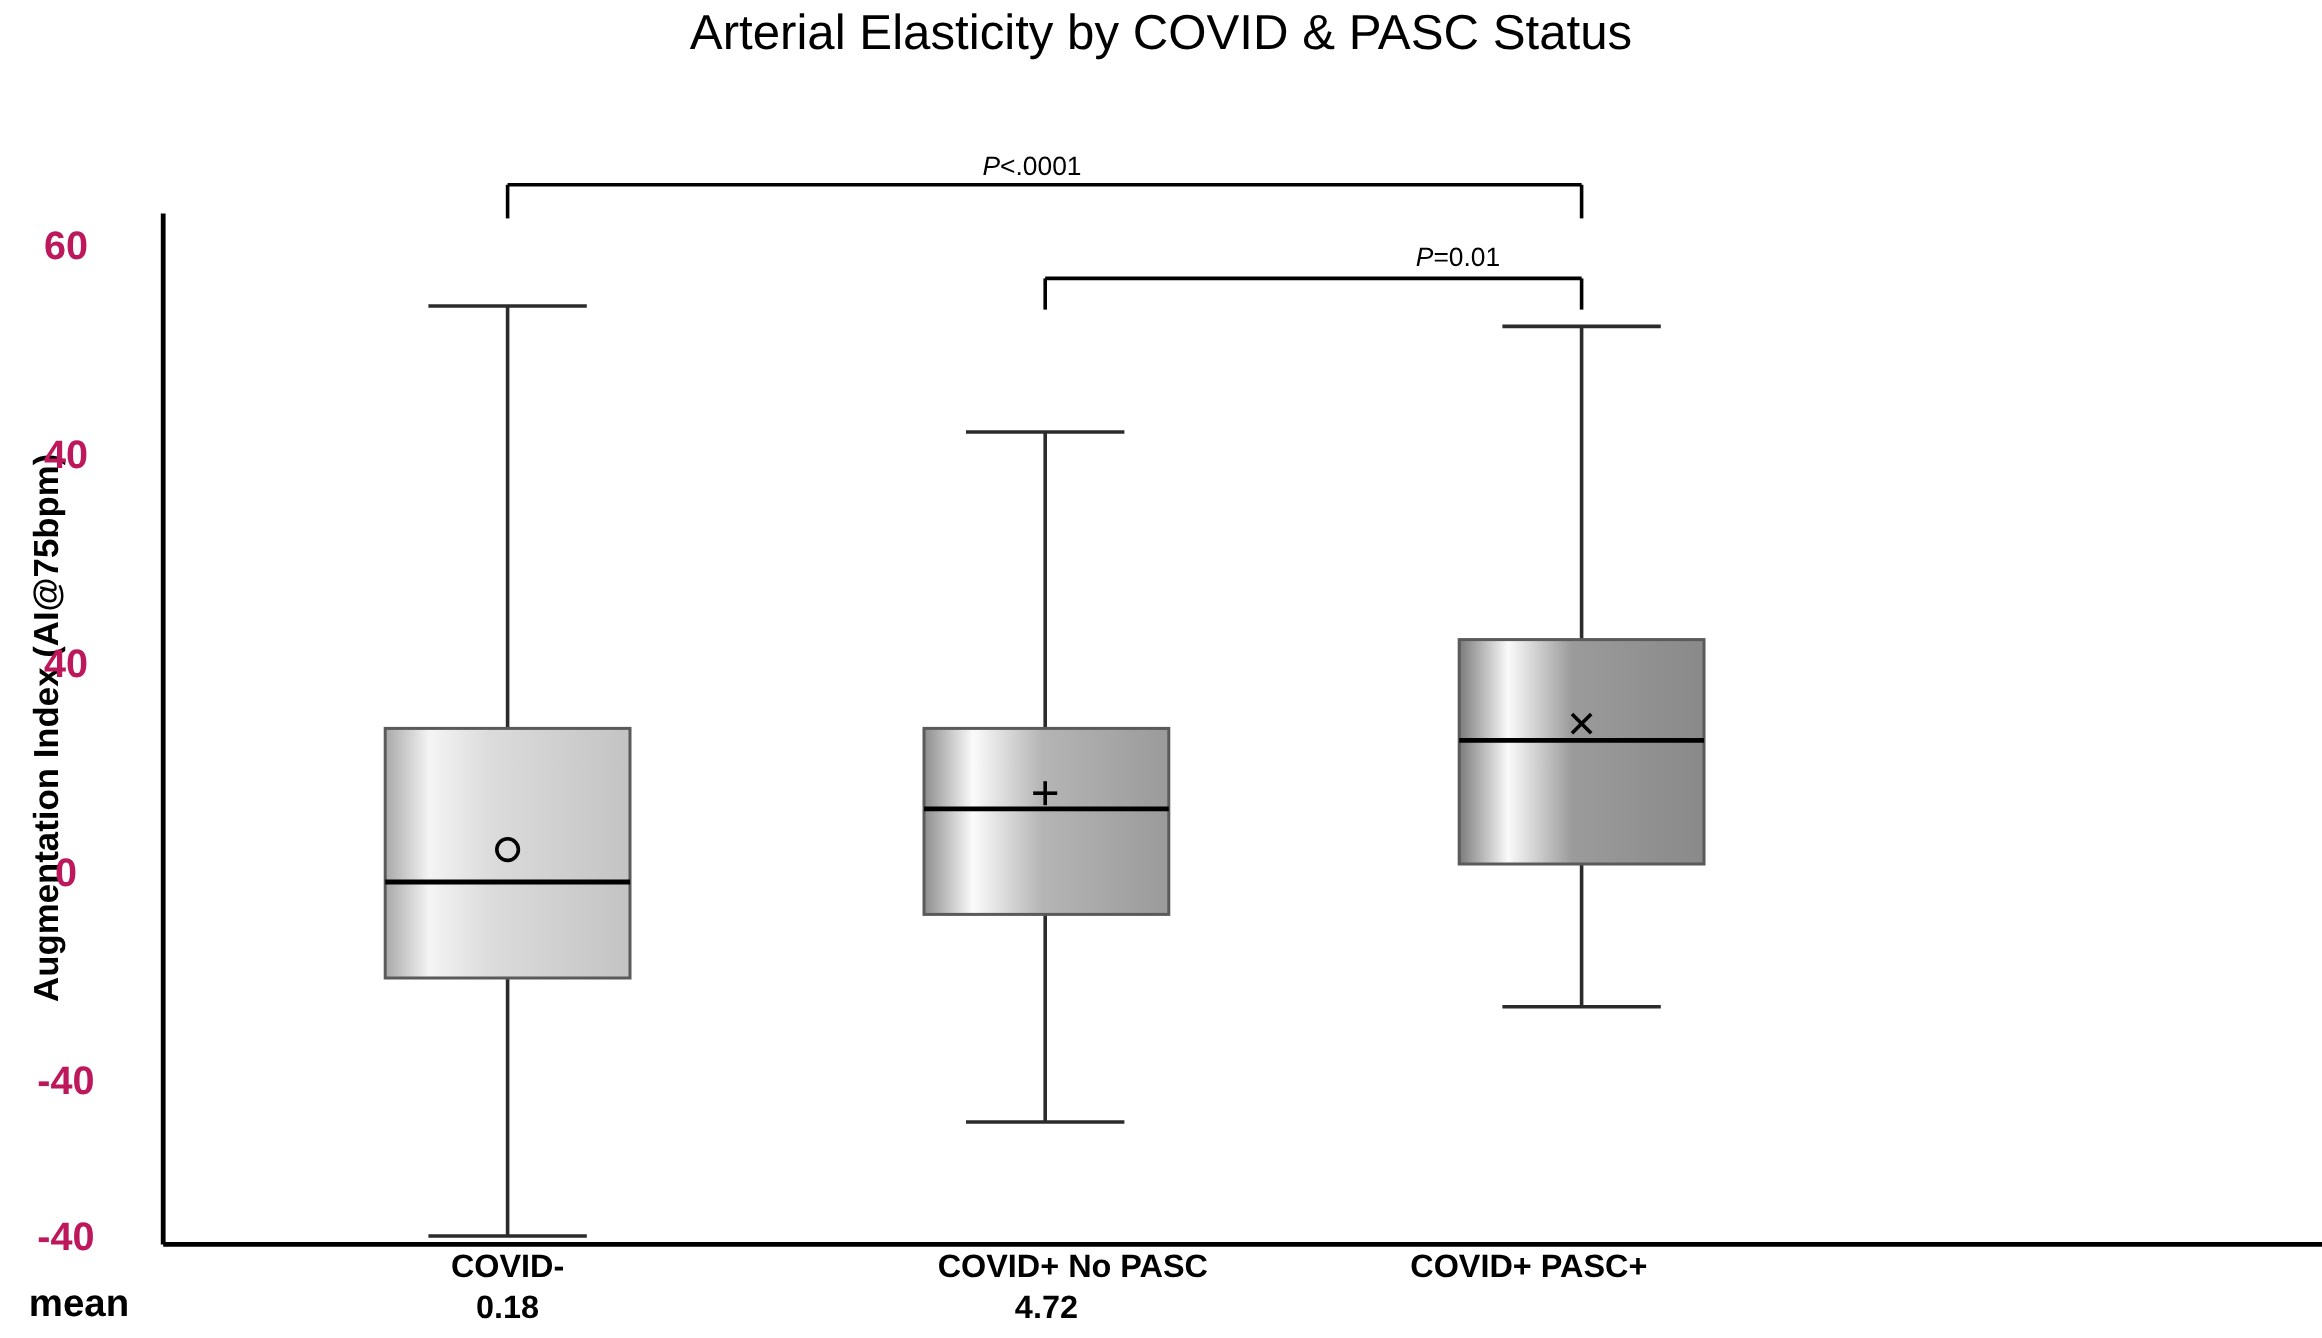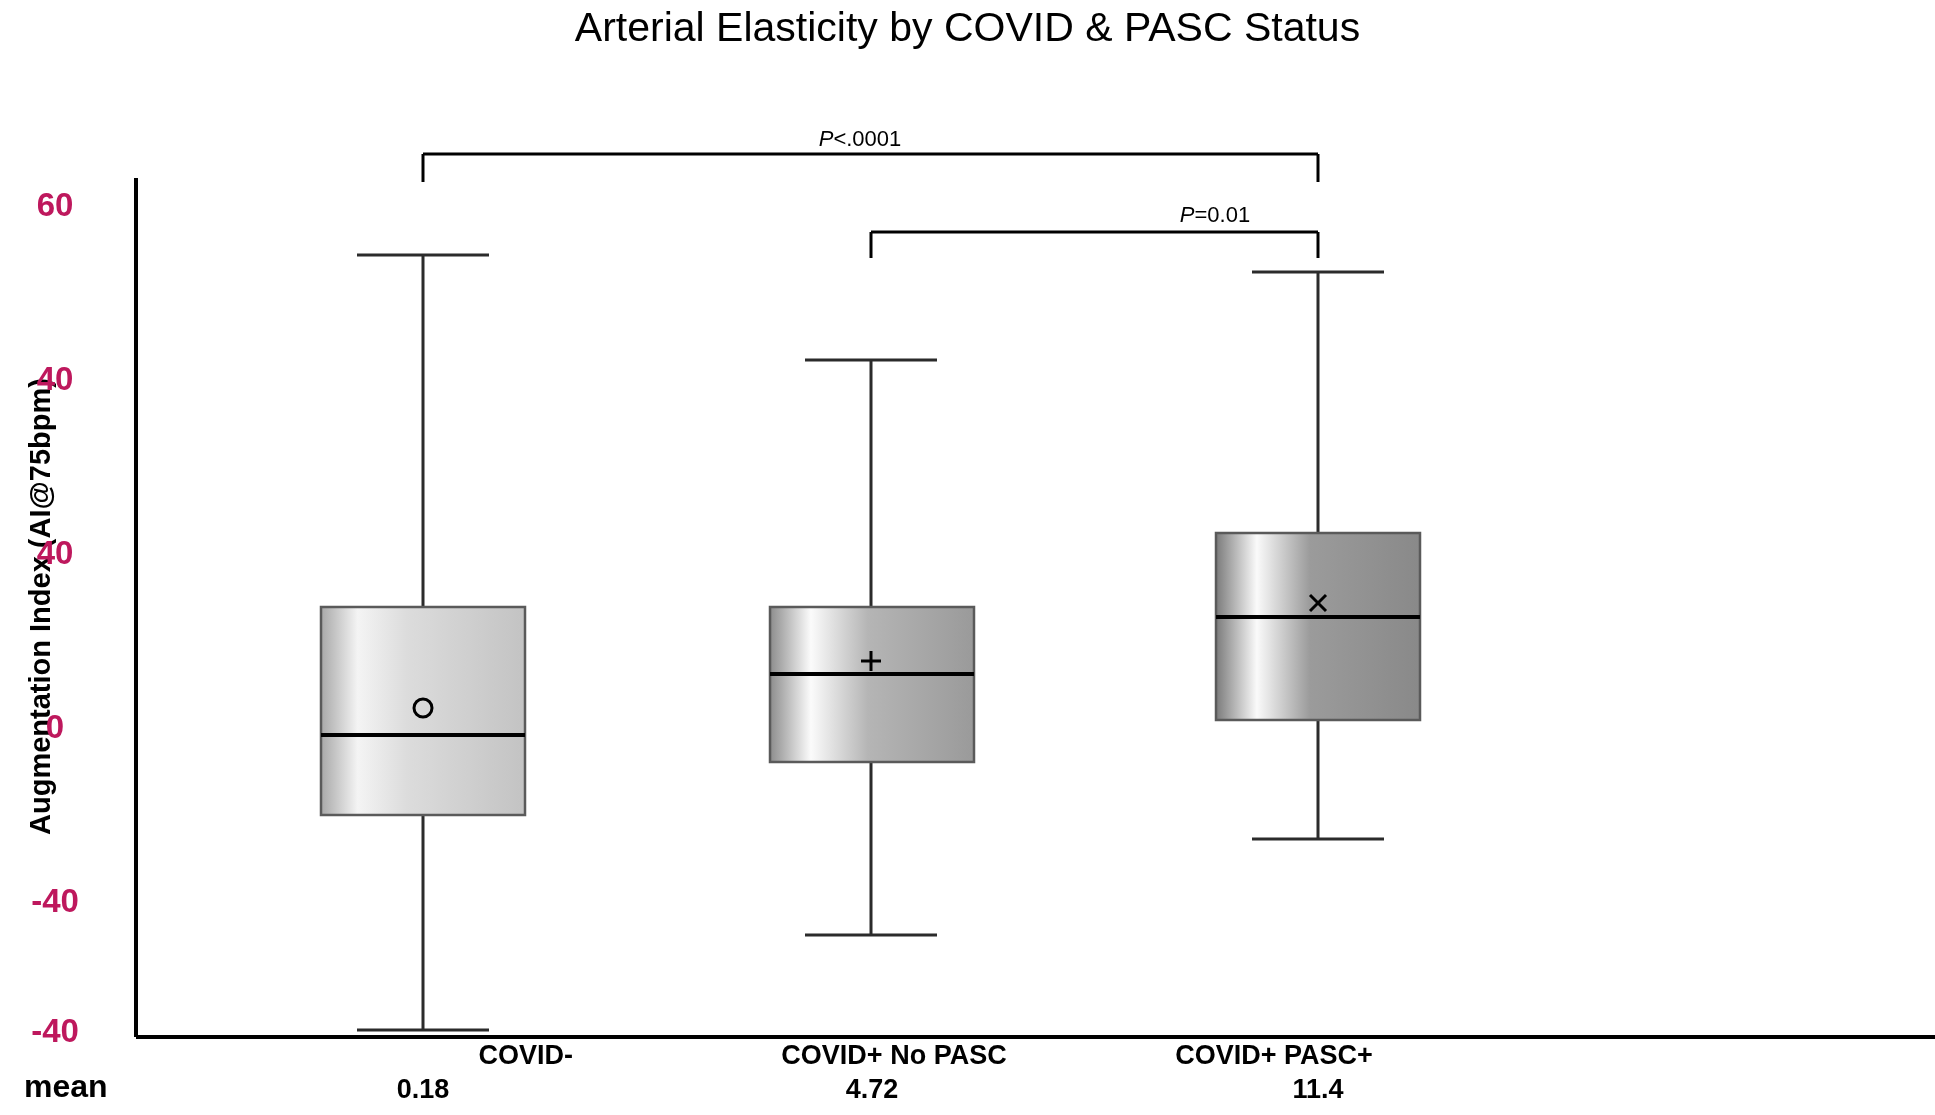--- a/index.html
+++ b/index.html
@@ -92,28 +92,27 @@
 
   <div class="y-axis-title">Augmentation Index (AI@75bpm)</div>
 
   <div class="tick-label" style="left:0px; top:186px;">60</div>
   <div class="tick-label" style="left:0px; top:360px;">40</div>
   <div class="tick-label" style="left:0px; top:534px;">40</div>
   <div class="tick-label" style="left:0px; top:708px;">0</div>
   <div class="tick-label" style="left:0px; top:882px;">-40</div>
   <div class="tick-label" style="left:0px; top:1012px;">-40</div>
 
-  <div class="cat-label" style="left:273px; top:1040px; width:300px;text-align:right;">COVID-</div>
+  <div class="cat-label" style="left:273px; top:1040px; width:300px;">COVID-</div>
   <div class="cat-label" style="left:273px; top:1074px; width:300px;">0.18</div>
 
   <div class="cat-label" style="left:744px; top:1040px; width:300px;">COVID+ No PASC</div>
   <div class="cat-label" style="left:722px; top:1074px; width:300px;">4.72</div>
 
   <div class="cat-label" style="left:1124px; top:1040px; width:300px;">COVID+ PASC+</div>
-  <div class="cat-label" style="left:1168px; top:1074px; width:300px;">11.4</div>
 
   <div class="mean-label">mean</div>
 
   <div class="pval-label" style="left:710px; top:126px; width:300px;">
     <i>P</i><span>&lt;.0001</span>
   </div>
   <div class="pval-label" style="left:1090px; top:202px; width:250px;">
     <i>P</i><span>=0.01</span>
   </div>
 

